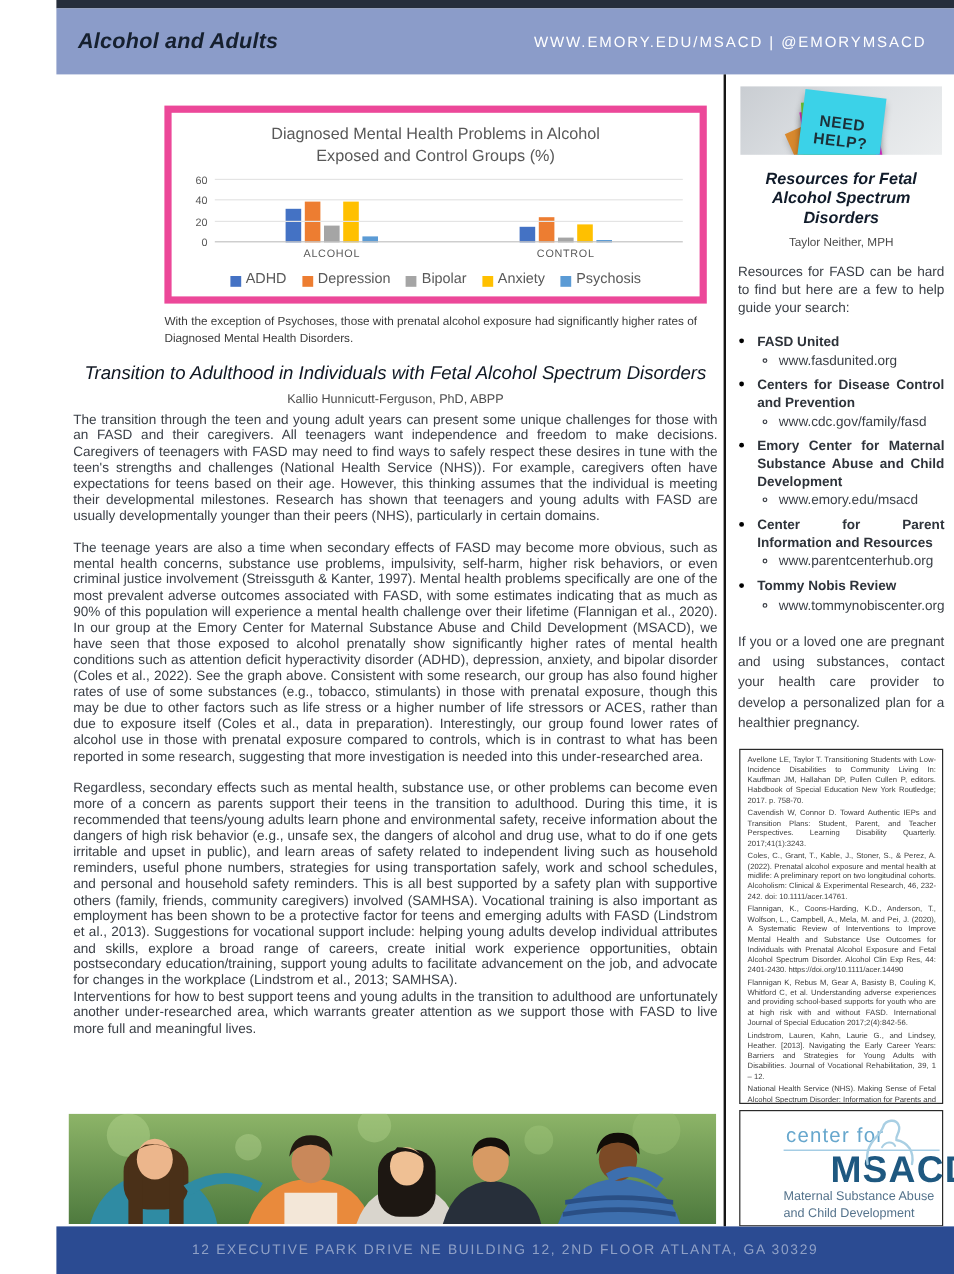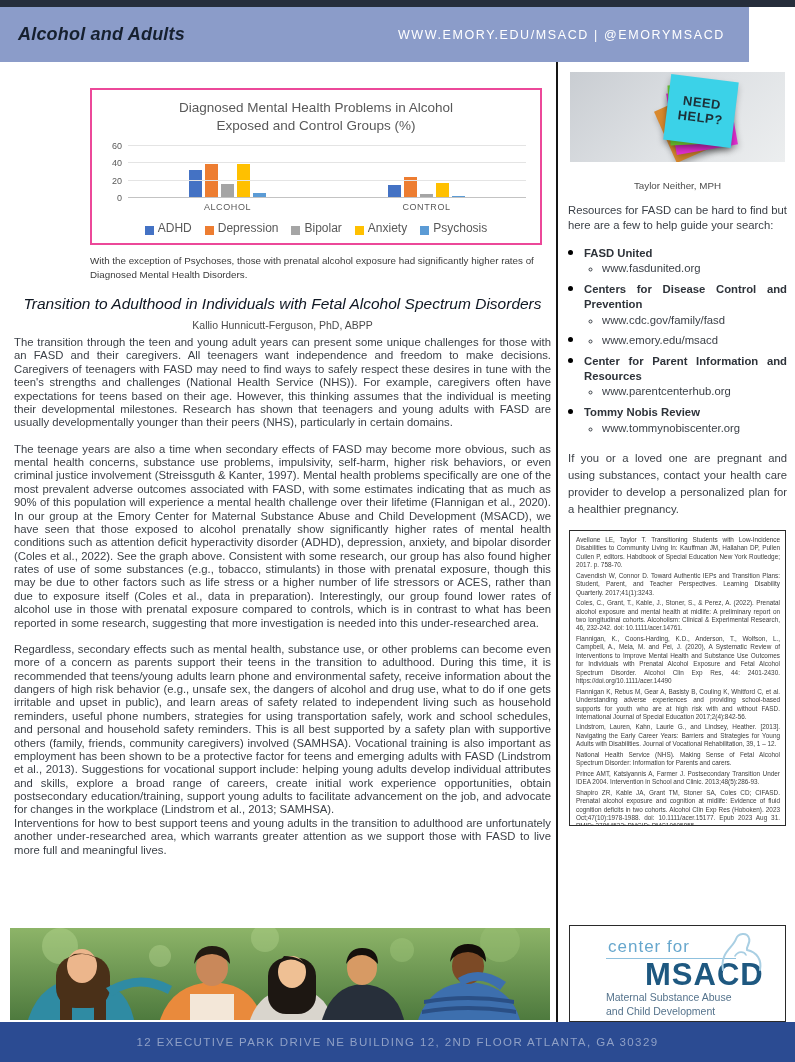--- a/index.html
+++ b/index.html
@@ -1,32 +1,32 @@
 <!DOCTYPE html>
 <html><head>
 <meta charset="utf-8">
 <style>
   * { margin:0; padding:0; box-sizing:border-box; }
   html,body { background:#ffffff; }
   body { width:795px; height:1062px; font-family:"Liberation Sans", sans-serif; }
-  .page { width:795px; height:1062px; position:relative; overflow:hidden; background:#fff; display:flex; flex-direction:column; }
+  .page { width:795px; height:1062px; position:relative; overflow:hidden; background:#fff; display:flex; flex-direction:column;padding-left:47px; }
 
   
   .topbar { height:7px; background:#262e3b; }
   .header { height:55px; width:749px; background:#8b9cc9; display:flex; align-items:center; justify-content:space-between; padding:0 24px 0 18px; }
   .header-title { font-size:18px; font-weight:800; font-style:italic; color:#16202f; letter-spacing:.2px; }
   .header-url { font-size:12.5px; color:#ffffff; letter-spacing:1.6px; font-weight:500; }
 
   
   .content { flex:1; display:flex; min-height:0; }
   .main { width:556px; padding:26px 5px 0 14px; position:relative; overflow:hidden; }
   .sidebar { flex:1; border-left:2px solid #151515; padding:8px 8px 0 10px; display:flex; flex-direction:column; overflow:hidden; }
 
   
-  .chart-box { width:452px; margin-left:76px; border:2px solid #ec4899; background:#fff; padding:9px 10px 8px; }
+  .chart-box { width:452px; margin-left:76px; border:6px solid #ec4899; background:#fff; padding:9px 10px 8px; }
   .chart-title { text-align:center; color:#595959; font-size:13.5px; line-height:1.3; max-width:320px; margin:0 auto 12px; }
   .plot { position:relative; height:52px; margin-left:26px; margin-right:4px; }
   .gridline { position:absolute; left:0; right:0; height:1px; background:#e4e4e4; }
   .gridline.zero { background:#c3c3c3; }
   .ytick { position:absolute; left:-26px; width:20px; text-align:right; font-size:9px; color:#595959; transform:translateY(50%); }
   .bar-groups { position:absolute; inset:0; display:flex; }
   .bar-group { flex:1; display:flex; align-items:flex-end; justify-content:center; gap:3px; }
   .bar { width:13px; }
   .x-labels { display:flex; margin-left:26px; margin-right:4px; padding-top:4px; }
   .xlabel { flex:1; text-align:center; font-size:9px; color:#595959; letter-spacing:.6px; }
@@ -212,37 +212,39 @@
 
       <div class="note-img">
         <div class="note orange"></div>
         <div class="note magenta"></div>
         <div class="note green"></div>
         <div class="note cyan">
           <span>NEED HELP?</span>
         </div>
       </div>
 
+      <h2 class="sb-heading">Resources for Fetal Alcohol Spectrum Disorders</h2>
       <div class="sb-byline">Taylor Neither, MPH</div>
       <p class="sb-intro">Resources for FASD can be hard to find but here are a few to help guide your search:</p>
 
       <ul class="resources">
           <li>
             <div class="res-name">FASD United</div>
             <ul class="sub">
               <li class="res-url">www.fasdunited.org</li>
             </ul>
           </li>
           <li>
             <div class="res-name">Centers for Disease Control and Prevention</div>
             <ul class="sub">
               <li class="res-url">www.cdc.gov/family/fasd</li>
             </ul>
           </li>
           <li>
+            <div class="res-name">Emory Center for Maternal Substance Abuse and Child Development</div>
             <ul class="sub">
               <li class="res-url">www.emory.edu/msacd</li>
             </ul>
           </li>
           <li>
             <div class="res-name">Center for Parent Information and Resources</div>
             <ul class="sub">
               <li class="res-url">www.parentcenterhub.org</li>
             </ul>
           </li>

